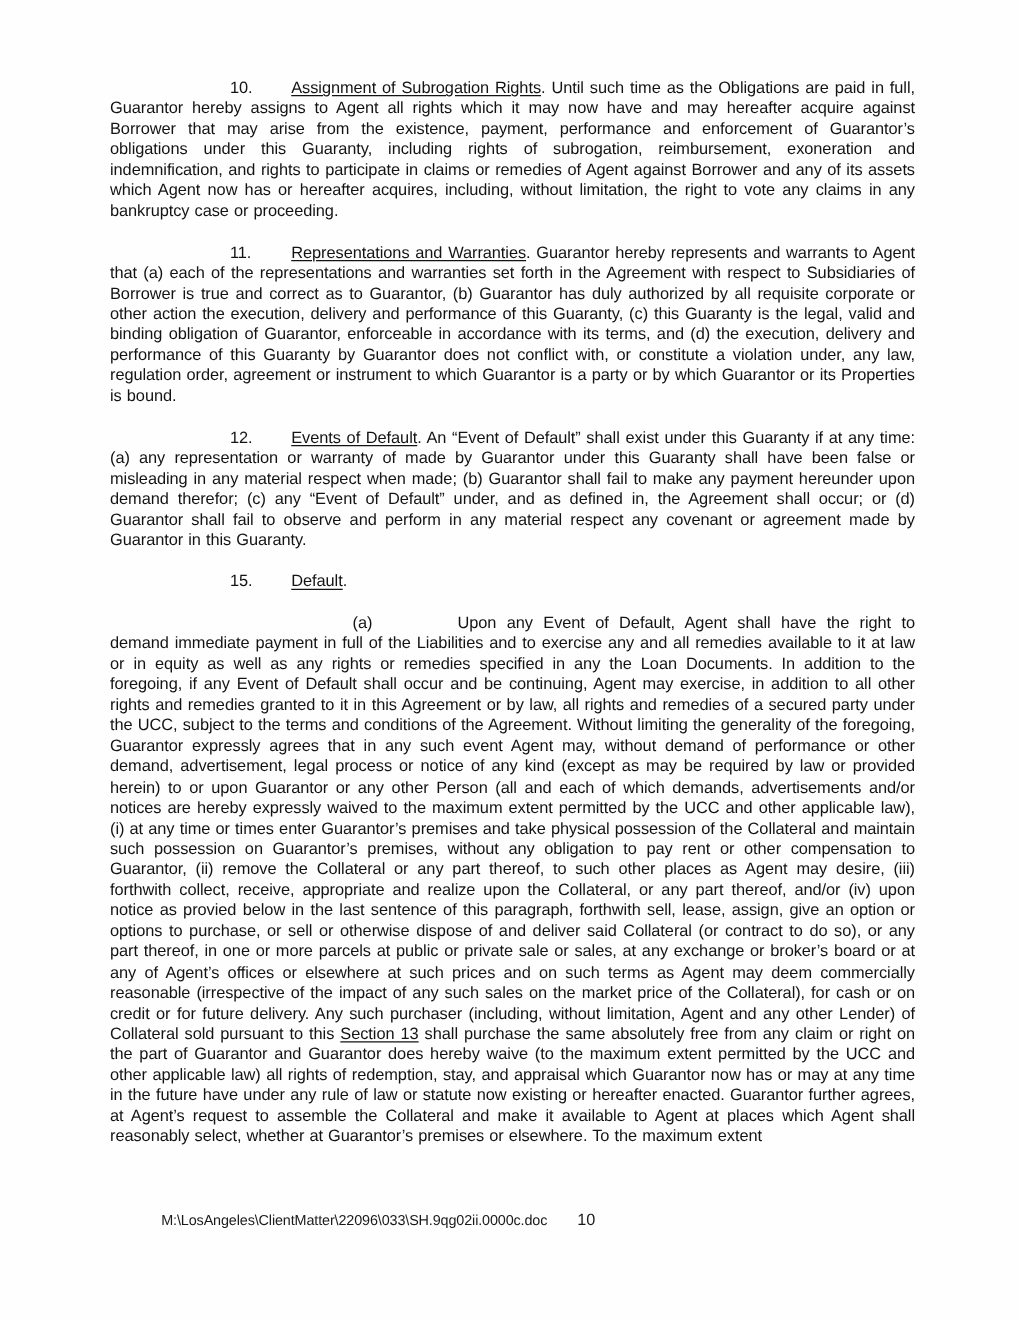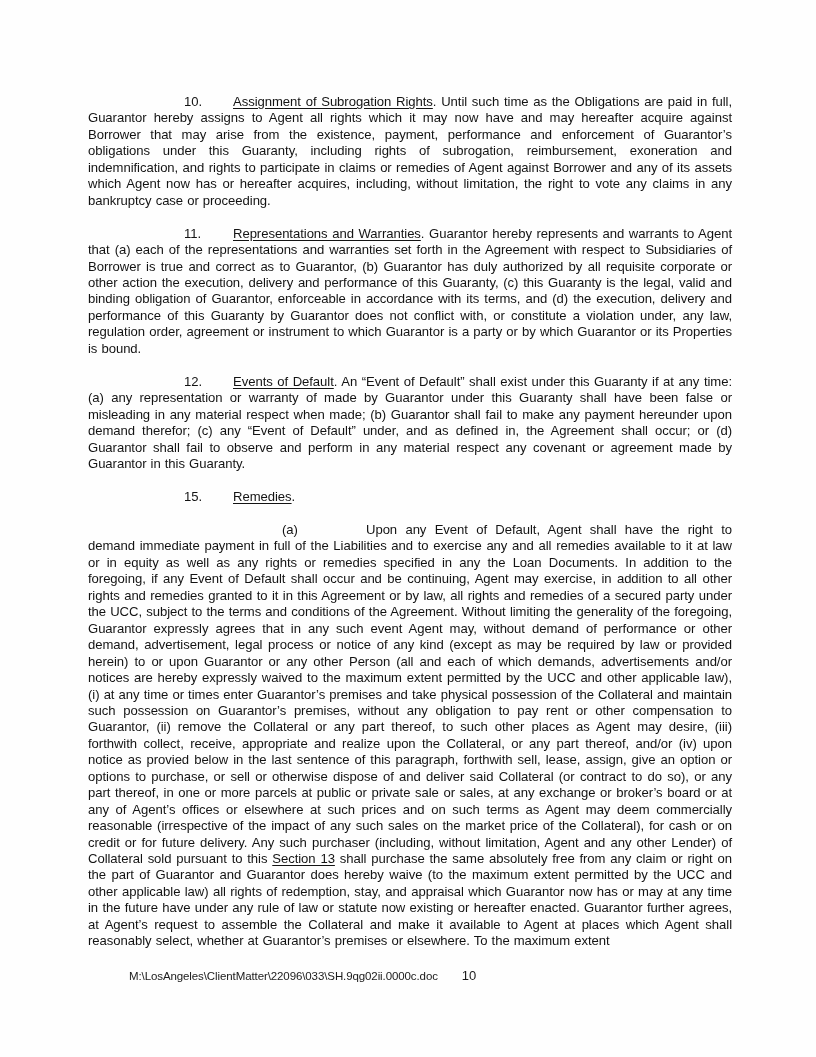--- a/index.html
+++ b/index.html
@@ -23,21 +23,20 @@
   .content {
     position: absolute;
     left: 88px;
     top: 62px;
     width: 644px;
     font-size: 13.1px;
     line-height: 16.45px;
     text-align: justify;
     letter-spacing: -0.05px;
     word-spacing: 0.5px;
-    margin-top: 32px;
   }
   p.para {
     margin: 0 0 16.5px 0;
     text-indent: 96px;
   }
   p.para-sub {
     margin: 0 0 16.5px 0;
     text-indent: 194px;
   }
   p.para:last-child, p.para-sub:last-child { margin-bottom: 0; }
@@ -79,20 +78,20 @@
 
 <div class="page">
   <div class="content">
 
     <p class="para"><span class="num">10.</span><span class="heading">Assignment of Subrogation Rights</span><span>.  </span><span>Until such time as the Obligations are paid in full, Guarantor hereby assigns to Agent all rights which it may now have and may hereafter acquire against Borrower that may arise from the existence, payment, performance and enforcement of Guarantor’s obligations under this Guaranty, including rights of subrogation, reimbursement, exoneration and indemnification, and rights to participate in claims or remedies of Agent against Borrower and any of its assets which Agent now has or hereafter acquires, including, without limitation, the right to vote any claims in any bankruptcy case or proceeding.</span></p>
 
     <p class="para"><span class="num">11.</span><span class="heading">Representations and Warranties</span><span>.  </span><span>Guarantor hereby represents and warrants to Agent that (a) each of the representations and warranties set forth in the Agreement with respect to Subsidiaries of Borrower is true and correct as to Guarantor, (b) Guarantor has duly authorized by all requisite corporate or other action the execution, delivery and performance of this Guaranty, (c) this Guaranty is the legal, valid and binding obligation of Guarantor, enforceable in accordance with its terms, and (d) the execution, delivery and performance of this Guaranty by Guarantor does not conflict with, or constitute a violation under, any law, regulation order, agreement or instrument to which Guarantor is a party or by which Guarantor or its Properties is bound.</span></p>
 
     <p class="para"><span class="num">12.</span><span class="heading">Events of Default</span><span>.  </span><span>An “Event of Default” shall exist under this Guaranty if at any time:  (a) any representation or warranty of made by Guarantor under this Guaranty shall have been false or misleading in any material respect when made; (b) Guarantor shall fail to make any payment hereunder upon demand therefor; (c) any “Event of Default” under, and as defined in, the Agreement shall occur; or (d) Guarantor shall fail to observe and perform in any material respect any covenant or agreement made by Guarantor in this Guaranty.</span></p>
 
-    <p class="para"><span class="num">15.</span><span class="heading">Remedies</span><span>.</span></p>
+    <p class="para"><span class="num">15.</span><span class="heading">Default</span><span>.</span></p>
 
     <p class="para-sub"><span class="marker">(a)</span><span>Upon any Event of Default, Agent shall have the right to demand immediate payment in full of the Liabilities and to exercise any and all remedies available to it at law or in equity as well as any rights or remedies specified in any the Loan Documents.  In addition to the foregoing, if any Event of Default shall occur and be continuing, Agent may exercise, in addition to all other rights and remedies granted to it in this Agreement or by law, all rights and remedies of a secured party under the UCC, subject to the terms and conditions of the Agreement.  Without limiting the generality of the foregoing, Guarantor expressly agrees that in any such event Agent may, without demand of performance or other demand, advertisement, legal process or notice of any kind (except as may be required by law or provided herein) to or upon Guarantor or any other Person (all and each of which demands, advertisements and/or notices are hereby expressly waived to the maximum extent permitted by the UCC and other applicable law), (i) at any time or times enter Guarantor’s premises and take physical possession of the Collateral and maintain such possession on Guarantor’s premises, without any obligation to pay rent or other compensation to Guarantor, (ii) remove the Collateral or any part thereof, to such other places as Agent may desire, (iii) forthwith collect, receive, appropriate and realize upon the Collateral, or any part thereof, and/or (iv) upon notice as provied below in the last sentence of this paragraph, forthwith sell, lease, assign, give an option or options to purchase, or sell or otherwise dispose of and deliver said Collateral (or contract to do so), or any part thereof, in one or more parcels at public or private sale or sales, at any exchange or broker’s board or at any of Agent’s offices or elsewhere at such prices and on such terms as Agent may deem commercially reasonable (irrespective of the impact of any such  sales on the market price of the Collateral), for cash or on credit or for future delivery.  Any such purchaser (including, without limitation, Agent and any other Lender) of Collateral sold pursuant to this </span><span class="xref">Section 13</span><span> shall purchase the same absolutely free from any claim or right on the part of Guarantor and Guarantor does hereby waive (to the maximum extent permitted by the UCC and other applicable law) all rights of redemption, stay, and appraisal which Guarantor now has or may at any time in the future have under any rule of law or statute now existing or hereafter enacted.  Guarantor further agrees, at Agent’s request to assemble the Collateral and make it available to Agent at places which Agent shall reasonably select, whether at Guarantor’s premises or elsewhere.  To the maximum extent</span></p>
 
   </div>
 
   <div class="footer"><span>M:\LosAngeles\ClientMatter\22096\033\SH.9qg02ii.0000c.doc</span><span class="pagenum">10</span></div>
 </div>
 
 </body></html>

